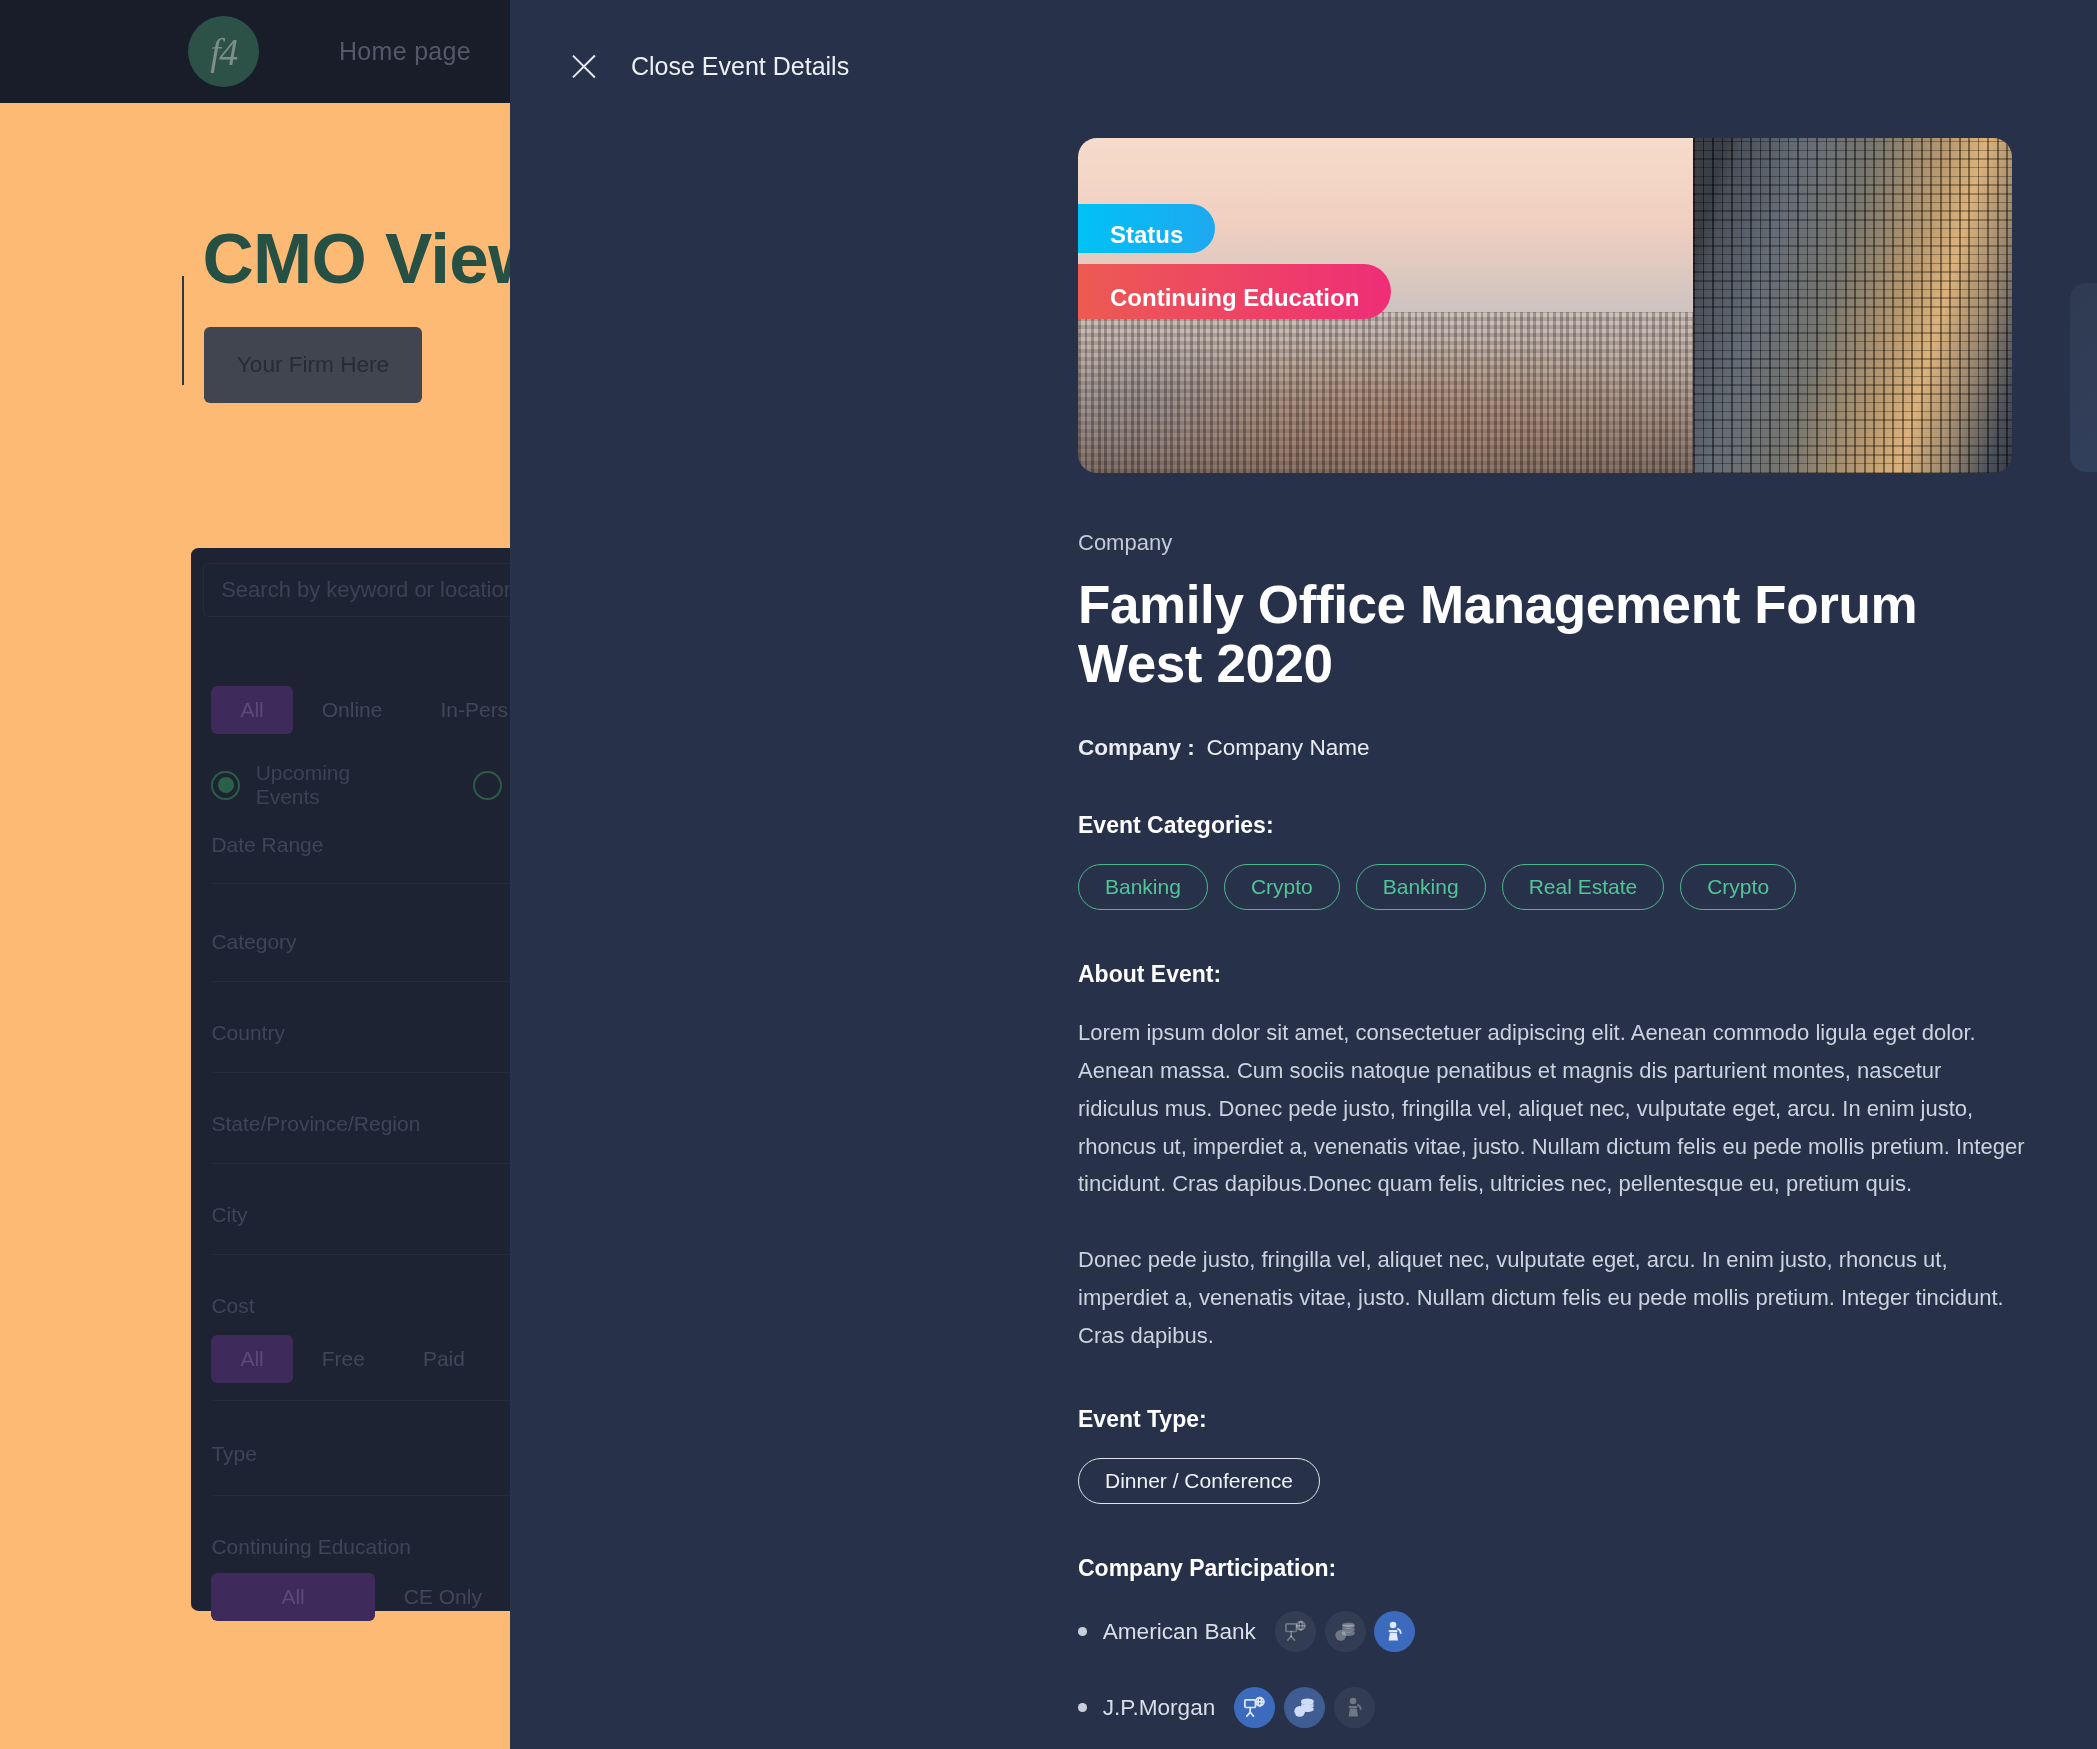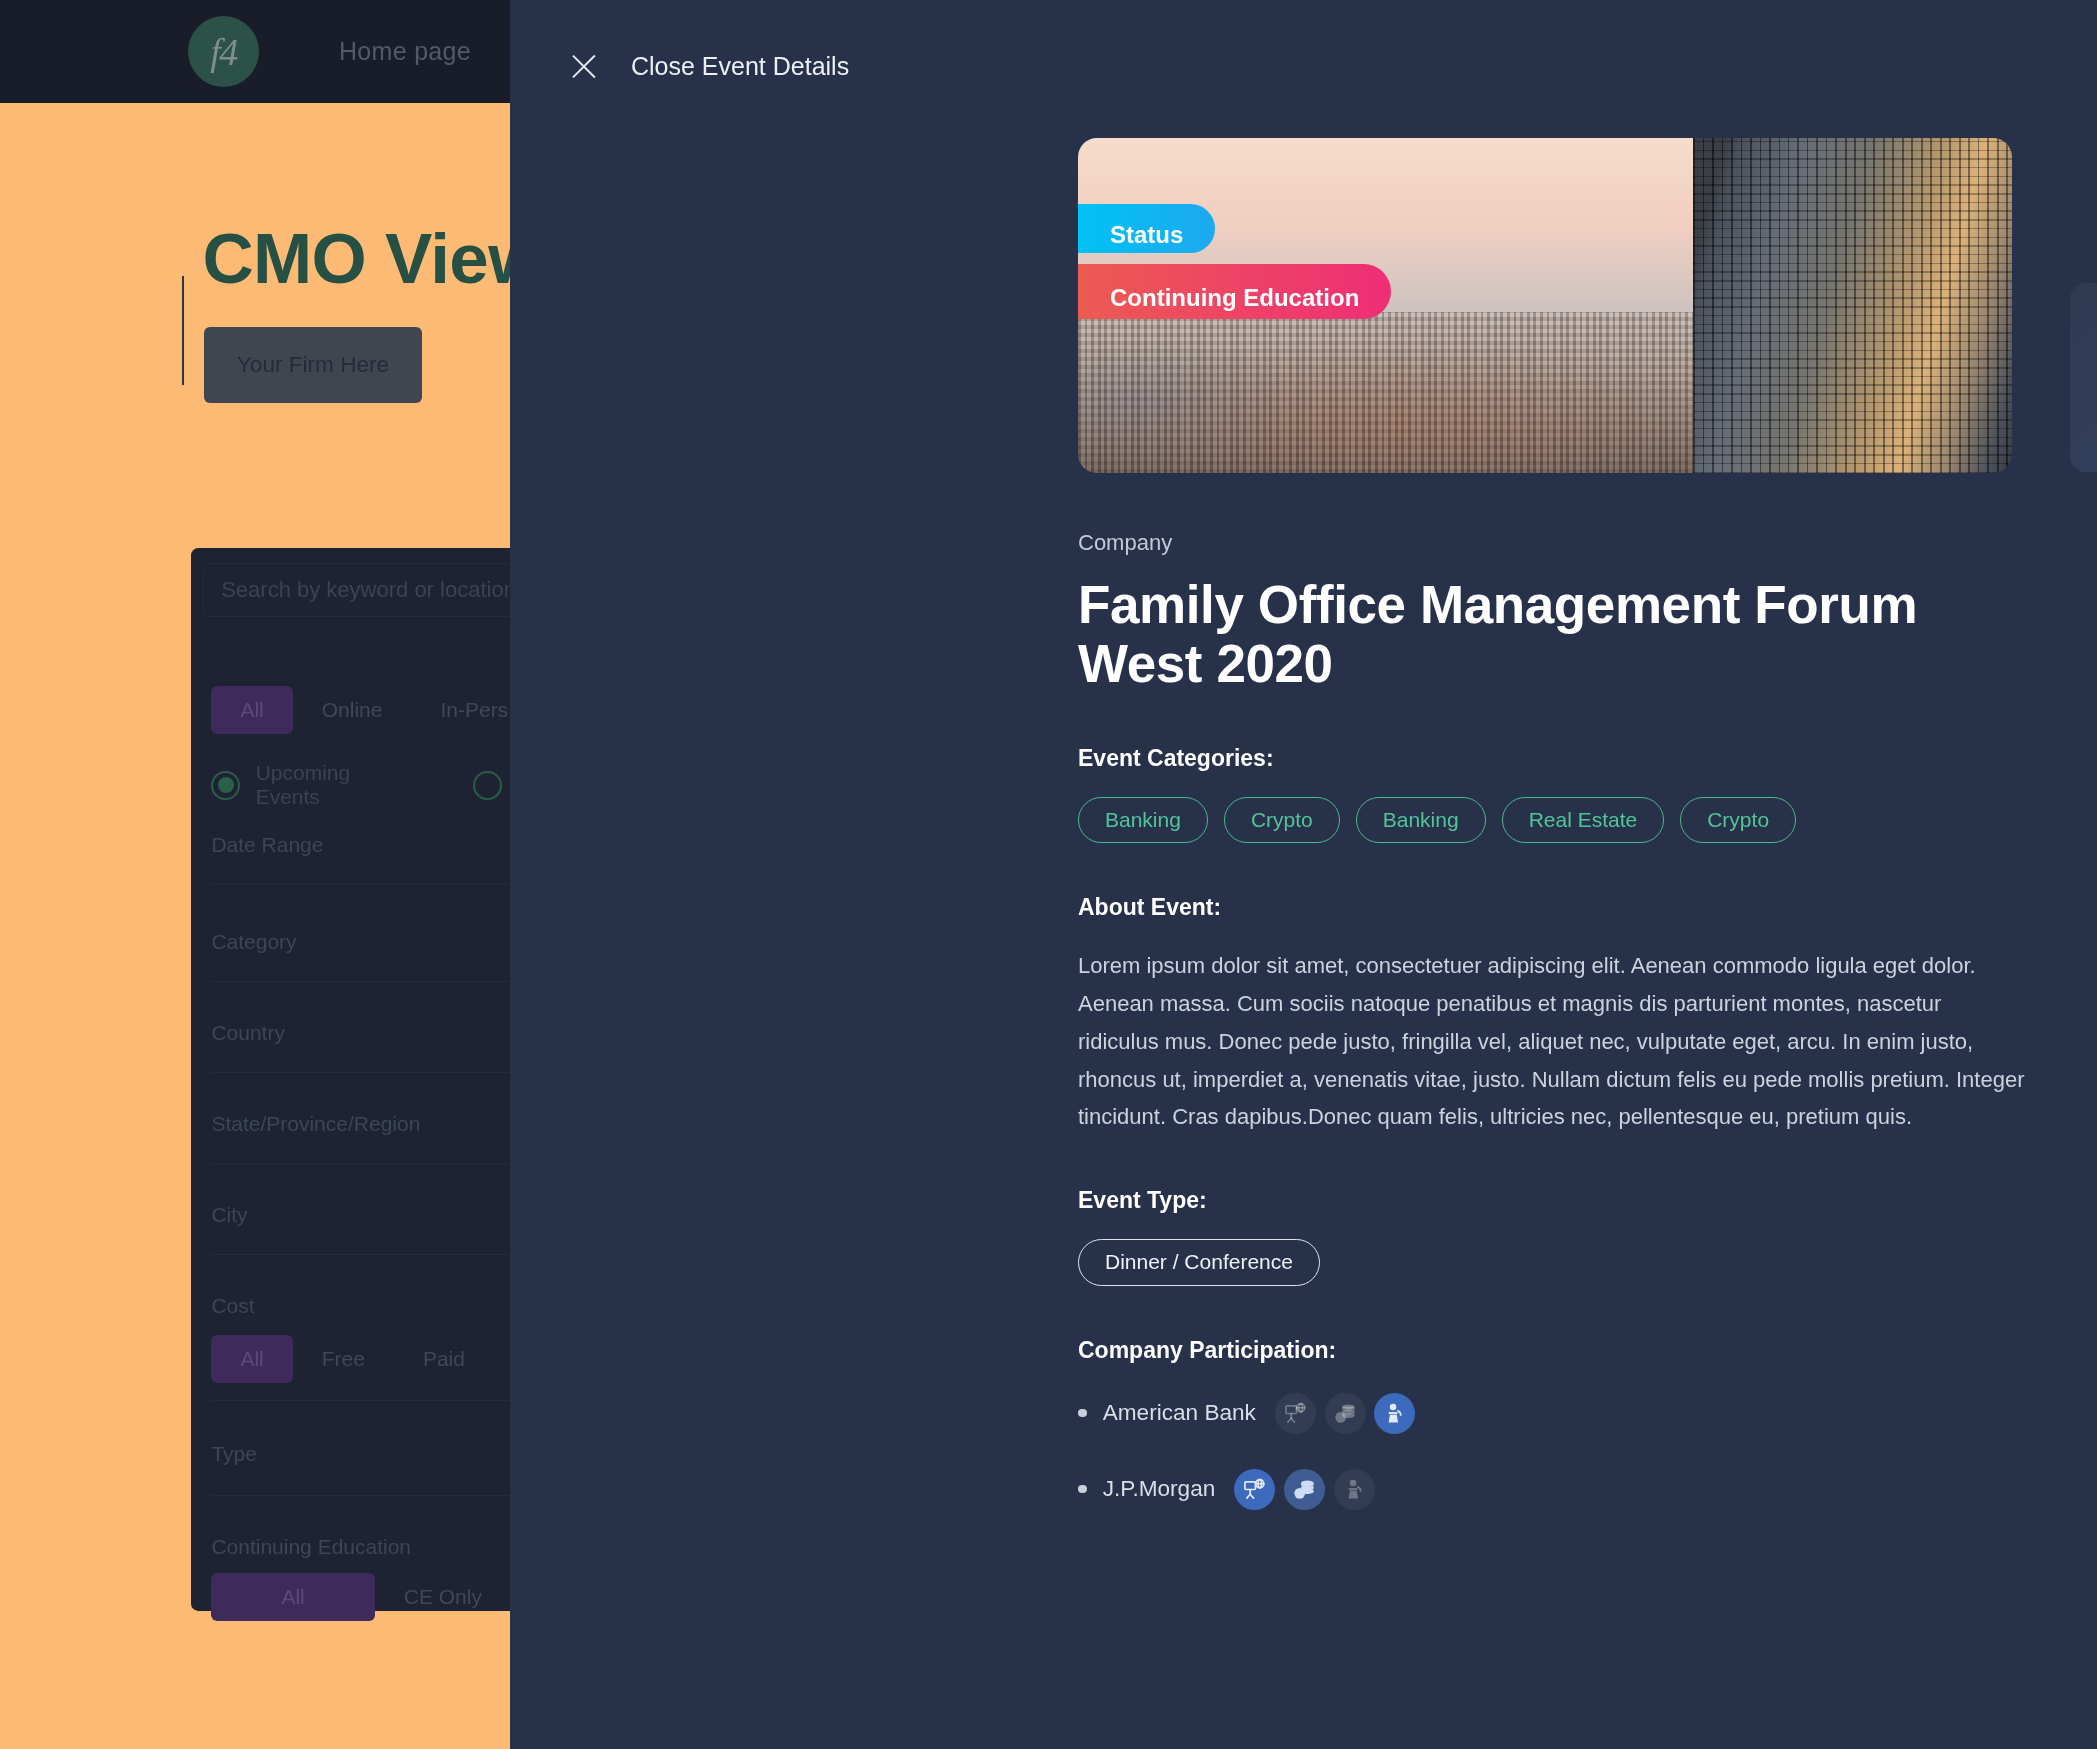--- a/index.html
+++ b/index.html
@@ -252,32 +252,36 @@
 
     <div class="company-card">
       
       
     </div>
 
     <div class="main-col">
       <div class="industry">Company</div>
       <div class="ev-title">Family Office Management Forum West 2020</div>
 
+      <div class="company-line">
+        <b>Company :</b><span>Company Name</span>
+      </div>
 
       <div class="sec-head">Event Categories:</div>
       <div class="tags">
         <span class="tag">Banking</span>
         <span class="tag">Crypto</span>
         <span class="tag">Banking</span>
         <span class="tag">Real Estate</span>
         <span class="tag">Crypto</span>
       </div>
 
       <div class="sec-head">About Event:</div>
       <div class="body-p">Lorem ipsum dolor sit amet, consectetuer adipiscing elit. Aenean commodo ligula eget dolor. Aenean massa. Cum sociis natoque penatibus et magnis dis parturient montes, nascetur ridiculus mus. Donec pede justo, fringilla vel, aliquet nec, vulputate eget, arcu. In enim justo, rhoncus ut, imperdiet a, venenatis vitae, justo. Nullam dictum felis eu pede mollis pretium. Integer tincidunt. Cras dapibus.Donec quam felis, ultricies nec, pellentesque eu, pretium quis.</div>
+      <div class="body-p">Donec pede justo, fringilla vel, aliquet nec, vulputate eget, arcu. In enim justo, rhoncus ut, imperdiet a, venenatis vitae, justo. Nullam dictum felis eu pede mollis pretium. Integer tincidunt. Cras dapibus.</div>
 
       <div class="sec-head">Event Type:</div>
       <div class="tags">
         <span class="tag plain">Dinner / Conference</span>
       </div>
 
       <div class="sec-head">Company Participation:</div>
       <div class="part-list">
 
         <div class="part-row">

